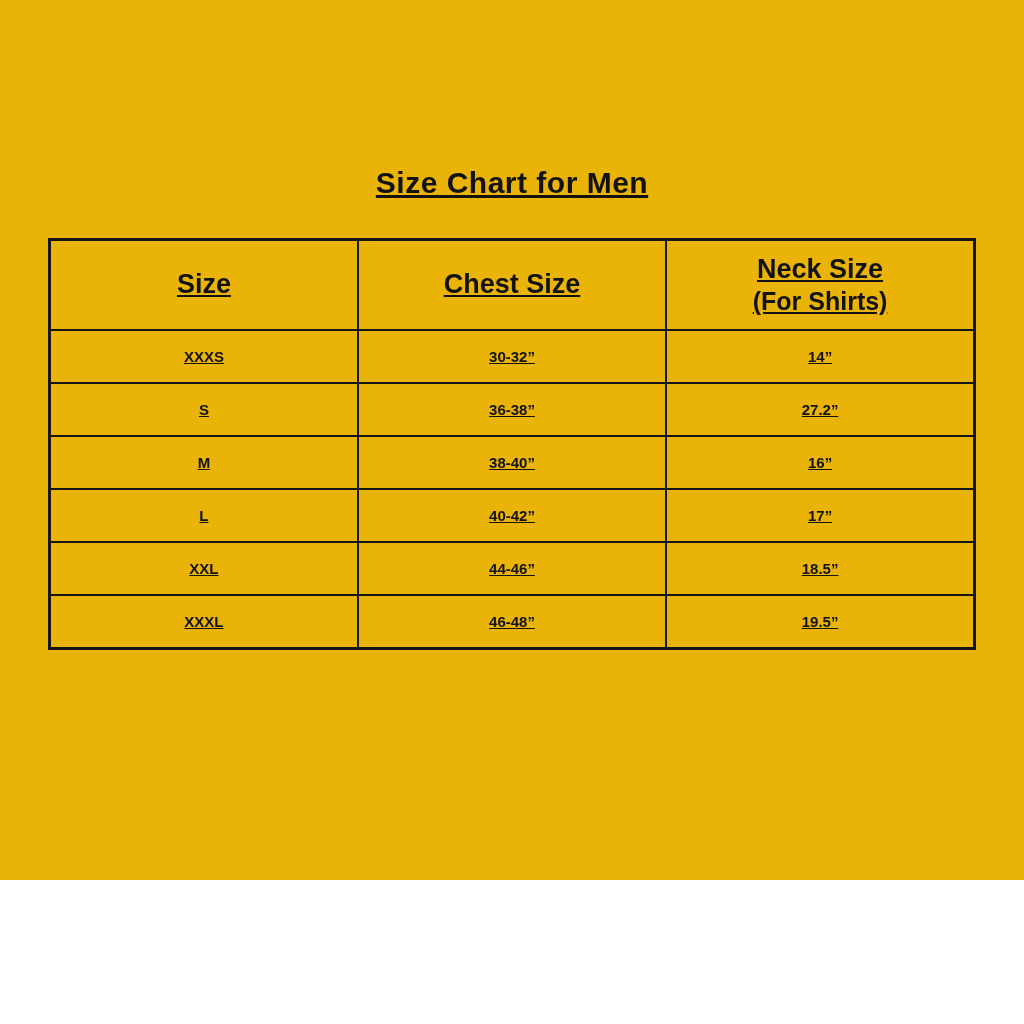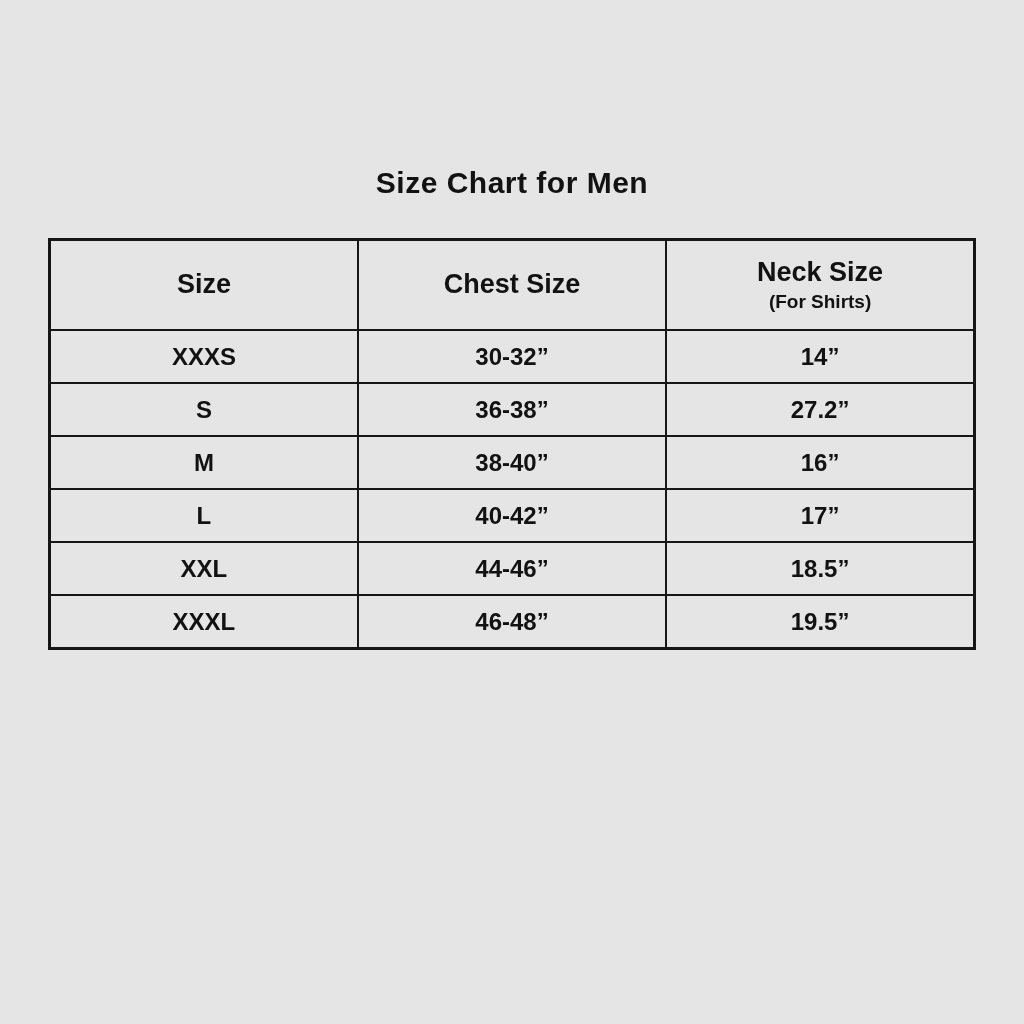--- a/index.html
+++ b/index.html
@@ -3,25 +3,26 @@
 <meta charset="utf-8">
 <style>
   html, body {
     margin: 0;
     padding: 0;
     background: #ffffff;
   }
   .page {
     position: relative;
     width: 1024px;
-    height: 1024px;
-    background: #e5e5e5;
+    height: 880px;
+    background: #eab308;
     font-family: "Liberation Sans", sans-serif;
     color: #121212;
     overflow: hidden;
+    text-decoration: underline;
   }
   .chart-title {
     margin: 0;
     padding-top: 166px;
     text-align: center;
     font-size: 30px;
     font-weight: bold;
     color: #121212;
     letter-spacing: 0.5px;
   }
@@ -42,28 +43,28 @@
     color: #121212;
     padding: 0;
   }
   .size-table th {
     height: 88px;
     font-size: 27px;
     line-height: 1.25;
   }
   .size-table td {
     height: 51px;
-    font-size: 24px;
+    font-size: 15px;
   }
   .size-table col {
     width: 33.33%;
   }
   .header-sub {
     display: block;
-    font-size: 19px;
+    font-size: 25px;
   }
 </style>
 </head>
 <body>
 
 <div class="page">
 
   <h1 class="chart-title">Size Chart for Men</h1>
 
   <table class="size-table">

